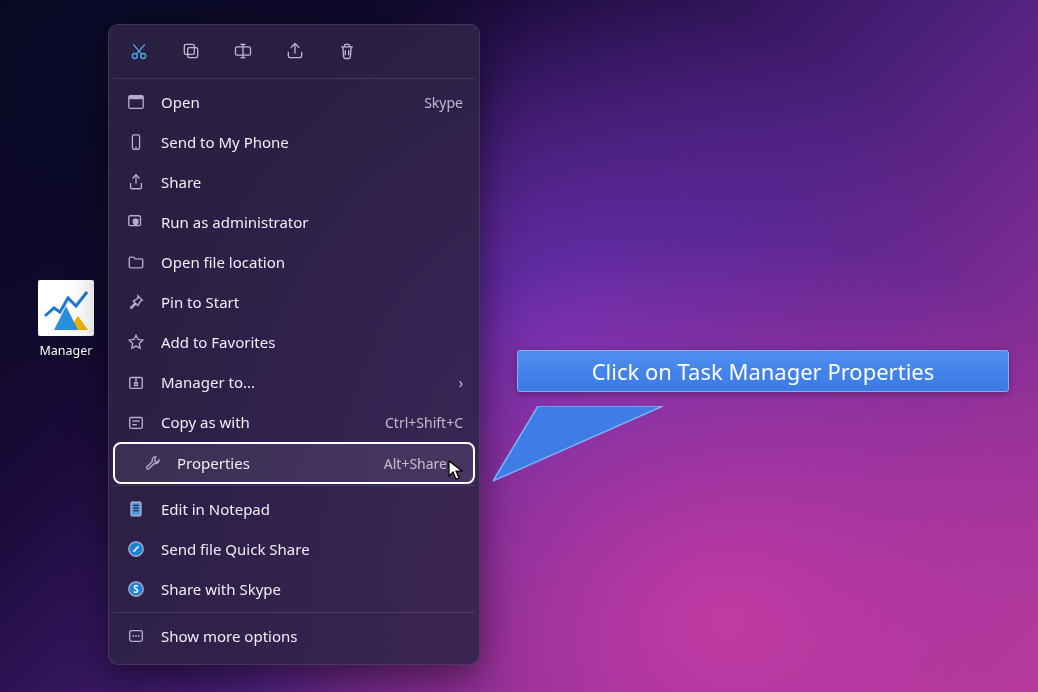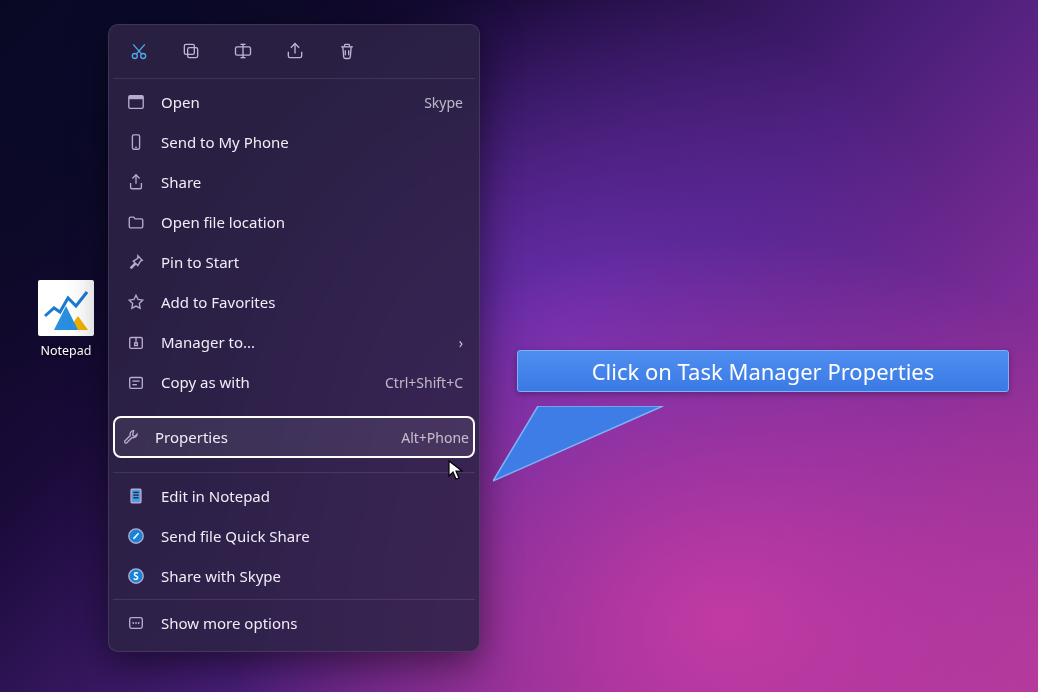--- a/index.html
+++ b/index.html
@@ -97,22 +97,22 @@
   .menu-item .mi-icon svg { width: 18px; height: 18px; stroke: currentColor; fill: none; stroke-width: 1.5; }
   .menu-item .mi-icon svg .fillcur { fill: currentColor; stroke: none; }
   .menu-item .mi-label { flex: 1; color: #f0edf6; }
   .menu-item .mi-shortcut { color: rgba(255,255,255,0.68); font-size: 14px; margin-left: 10px; }
   .menu-item .mi-chevron { color: rgba(255,255,255,0.75); margin-left: 10px; font-size: 14px; }
 
   .menu-item.highlighted {
     background: rgba(255,255,255,0.08);
     outline: 2px solid #ffffff;
     border-radius: 6px;
-    margin: 16px 6px;
-    padding: 8px 4px;
+    margin: 2px 6px;
+    padding: 8px 26px;
     box-shadow: 0 0 0 1px rgba(0,0,0,0.3);
   }
 
   .badge-window { fill:#4aa0e0; }
   .badge-share { color:#4aa0e0; }
   .badge-shield { fill:#4aa0e0; }
   .badge-notepad rect { fill:#4aa0e0; }
   .badge-quickshare circle { fill:#1784d6; }
   .badge-skype circle { fill:#1784d6; }
 
@@ -158,21 +158,21 @@
 <body>
 
 <div class="desktop-icon">
   <div class="icon-img">
     <svg class="perf-chart" viewBox="0 0 44 44">
       <polyline points="1,30 10,22 16,26 24,12 32,20 43,6" stroke="#1b7ad1" stroke-width="3" fill="none"></polyline>
       <polygon points="24,44 34,30 44,44" fill="#f2b200"></polygon>
       <polygon points="10,44 22,20 34,44" fill="#2a8fe0"></polygon>
     </svg>
   </div>
-  <div class="label">Notepad</div>
+  <div class="label">Manager</div>
 </div>
 
 <div class="context-menu">
 
   <div class="toolbar">
     <div class="tb-btn cut">
       <svg viewBox="0 0 24 24">
           <circle cx="7" cy="18" r="3"></circle>
           <circle cx="17" cy="18" r="3"></circle>
           <line x1="9" y1="15.5" x2="19" y2="4"></line>
@@ -238,20 +238,29 @@
     <span class="mi-icon badge-share">
       <svg viewBox="0 0 20 20">
           <path d="M4 11 v5 a1.5 1.5 0 0 0 1.5 1.5 h9 a1.5 1.5 0 0 0 1.5 -1.5 v-5"></path>
           <path d="M10 2 v10"></path>
           <path d="M6 6 l4 -4 l4 4"></path>
         </svg>
     </span>
     <span class="mi-label">Share</span>
   </div>
 
+  <div class="menu-item">
+    <span class="mi-icon">
+      <svg viewBox="0 0 20 20">
+          <rect x="2" y="3" width="13" height="11" rx="1.5"></rect>
+          <path class="fillcur badge-shield" d="M13 10 l4 -1.5 l4 1.5 v4 c0 2.5 -2 4.5 -4 5 c-2 -0.5 -4 -2.5 -4 -5 z" transform="translate(-4,-1) scale(0.8)"></path>
+        </svg>
+    </span>
+    <span class="mi-label">Run as administrator</span>
+  </div>
 
   <div class="menu-item">
     <span class="mi-icon">
       <svg viewBox="0 0 20 20">
           <path d="M2.5 6 a1.5 1.5 0 0 1 1.5 -1.5 h3.5 l1.5 2 h7 a1.5 1.5 0 0 1 1.5 1.5 v7 a1.5 1.5 0 0 1 -1.5 1.5 h-12 a1.5 1.5 0 0 1 -1.5 -1.5 z"></path>
         </svg>
     </span>
     <span class="mi-label">Open file location</span>
   </div>
 
@@ -297,21 +306,21 @@
     <span class="mi-shortcut">Ctrl+Shift+C</span>
   </div>
 
   <div class="menu-item highlighted">
     <span class="mi-icon">
       <svg viewBox="0 0 20 20">
           <path d="M14 3 a4 4 0 0 0 -3.7 5.4 l-6 6 a1.5 1.5 0 0 0 2.1 2.1 l6 -6 a4 4 0 0 0 5.4 -3.7 l-2.8 2.8 l-2.1 -2.1 z"></path>
         </svg>
     </span>
     <span class="mi-label">Properties</span>
-    <span class="mi-shortcut">Alt+Phone</span>
+    <span class="mi-shortcut">Alt+Share</span>
   </div>
 
   <div class="divider"></div>
 
   <div class="menu-item">
     <span class="mi-icon badge-notepad">
       <svg viewBox="0 0 20 20">
           <rect x="4.5" y="2.5" width="11" height="15" rx="1"></rect>
           <line x1="7" y1="6" x2="13" y2="6" stroke="#2d2346"></line>
           <line x1="7" y1="9" x2="13" y2="9" stroke="#2d2346"></line>

